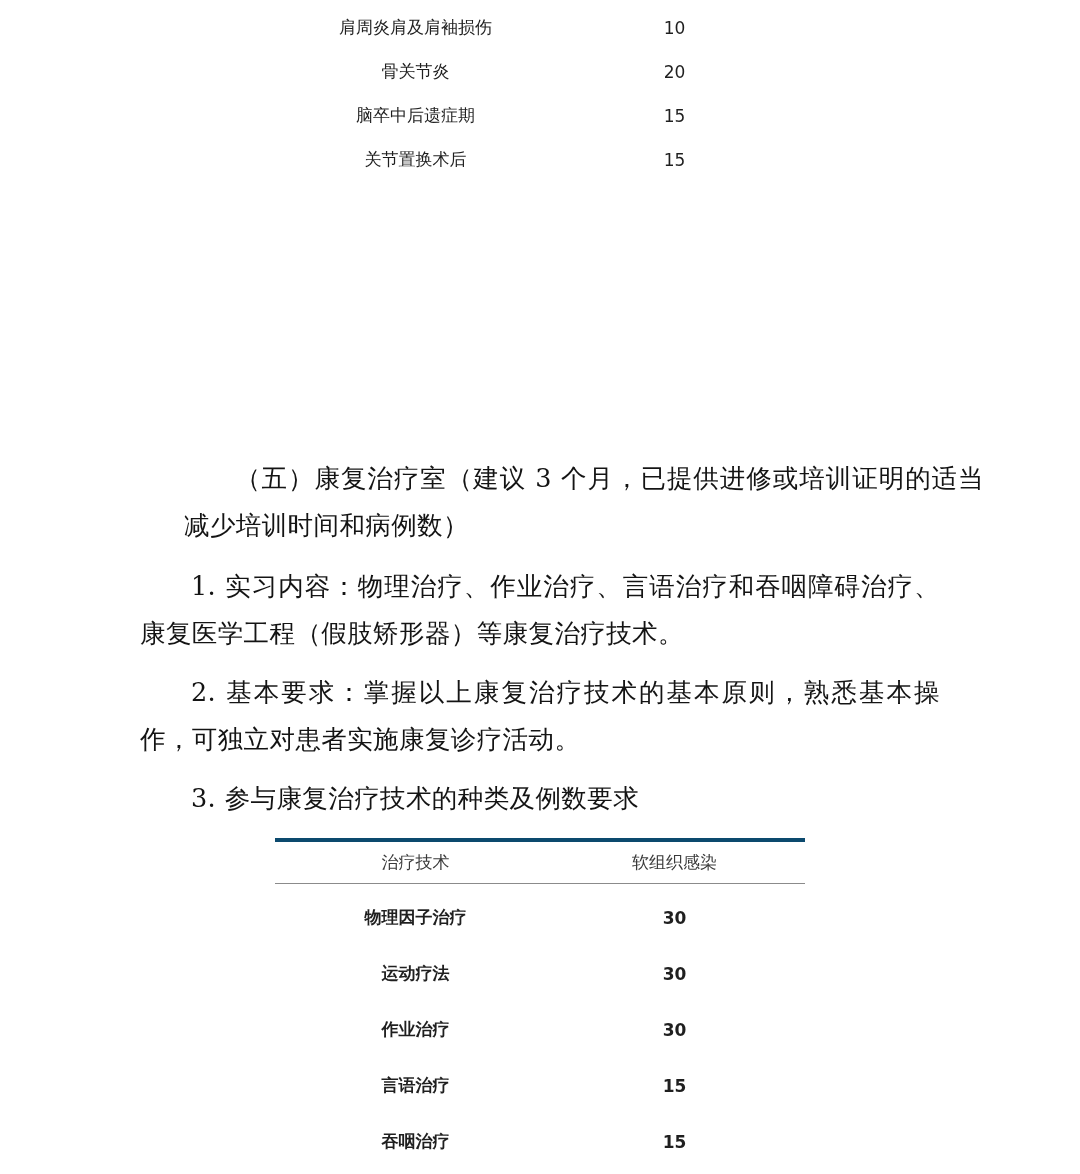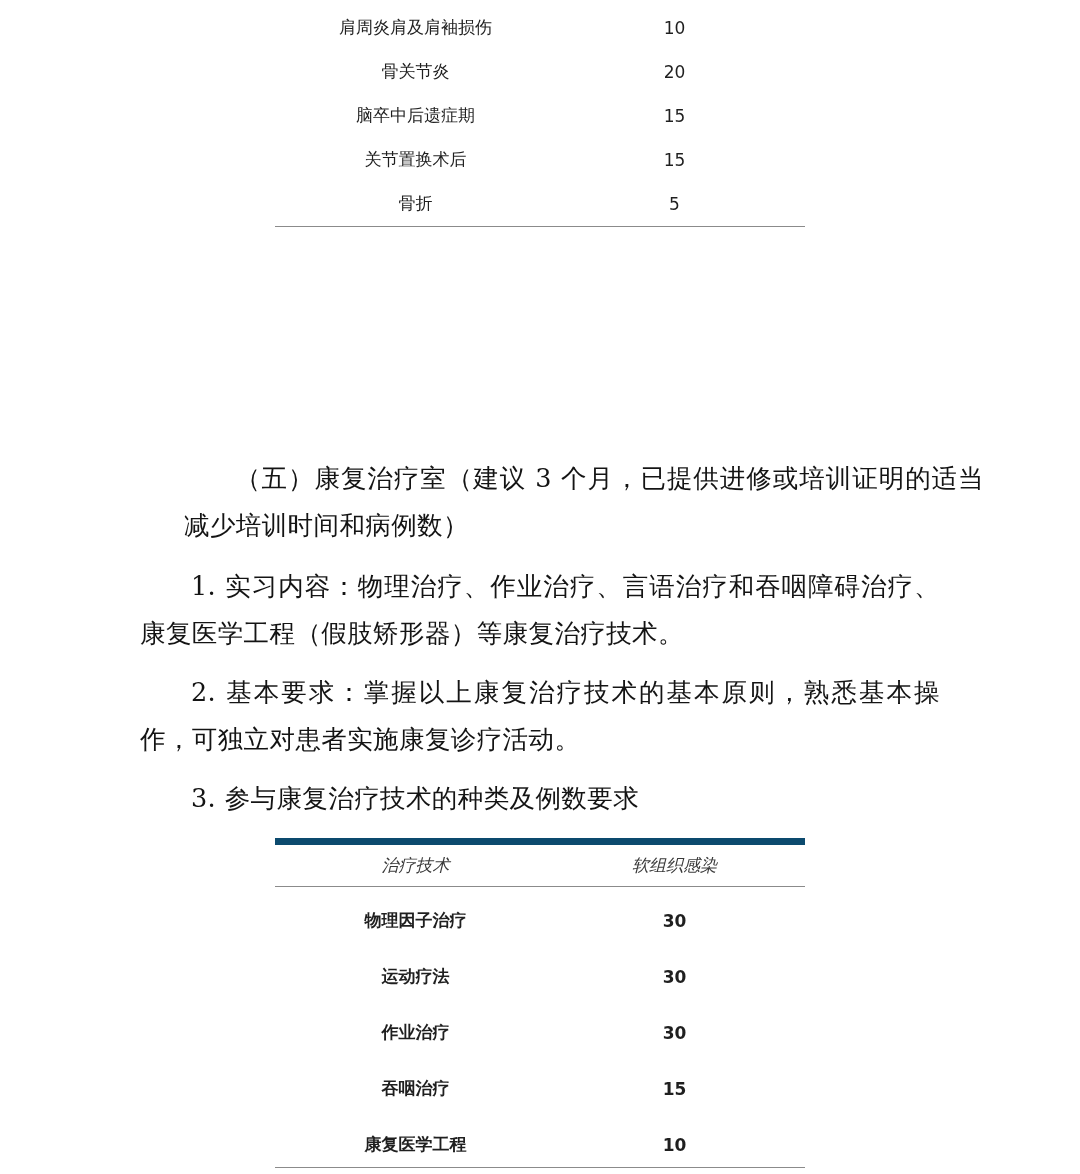--- a/index.html
+++ b/index.html
@@ -34,22 +34,21 @@
     font-weight: normal;
   }
   .doc-table .col-name {
     width: 258px;
     padding-left: 12px;
   }
   .doc-table .col-val {
     width: 262px;
   }
   .rule-top {
-    border-top: 7px solid #0c4a6e;
-    font-style: italic;
+    border-top: 4px solid #0c4a6e;
   }
   .rule-bottom {
     border-bottom: 1px solid #8b8b8b;
   }
 
   
   #table-continuation {
     position: absolute;
     left: 275px;
     top: 6px;
@@ -118,24 +117,20 @@
         <td class="col-val">20</td>
       </tr>
       <tr>
         <td class="col-name">脑卒中后遗症期</td>
         <td class="col-val">15</td>
       </tr>
       <tr>
         <td class="col-name">关节置换术后</td>
         <td class="col-val">15</td>
       </tr>
-      <tr>
-        <td class="col-name rule-bottom">骨折</td>
-        <td class="col-val rule-bottom">5</td>
-      </tr>
     </tbody>
   </table>
 
   <div class="body-block indent2" id="heading-5">（五）康复治疗室（建议 3 个月，已提供进修或培训证明的适当减少培训时间和病例数）</div>
 
   <div class="body-block indent1" id="para-1">1. 实习内容：物理治疗、作业治疗、言语治疗和吞咽障碍治疗、康复医学工程（假肢矫形器）等康复治疗技术。</div>
 
   <div class="body-block indent1" id="para-2">2. 基本要求：掌握以上康复治疗技术的基本原则，熟悉基本操作，可独立对患者实施康复诊疗活动。</div>
 
   <div class="body-block indent1" id="para-3">3. 参与康复治疗技术的种类及例数要求</div>
@@ -154,20 +149,24 @@
       </tr>
       <tr>
         <td class="col-name">运动疗法</td>
         <td class="col-val">30</td>
       </tr>
       <tr>
         <td class="col-name">作业治疗</td>
         <td class="col-val">30</td>
       </tr>
       <tr>
+        <td class="col-name">言语治疗</td>
+        <td class="col-val">15</td>
+      </tr>
+      <tr>
         <td class="col-name">吞咽治疗</td>
         <td class="col-val">15</td>
       </tr>
       <tr>
         <td class="col-name rule-bottom">康复医学工程</td>
         <td class="col-val rule-bottom">10</td>
       </tr>
     </tbody>
   </table>
 

